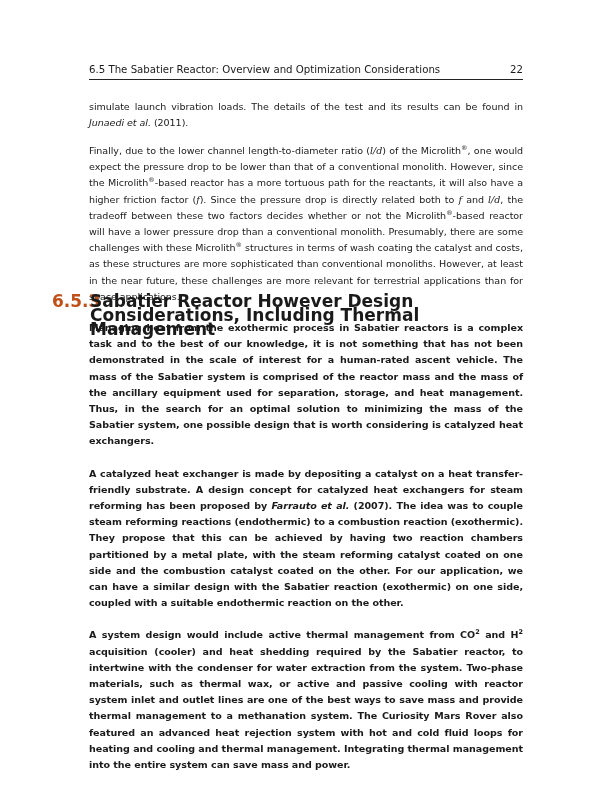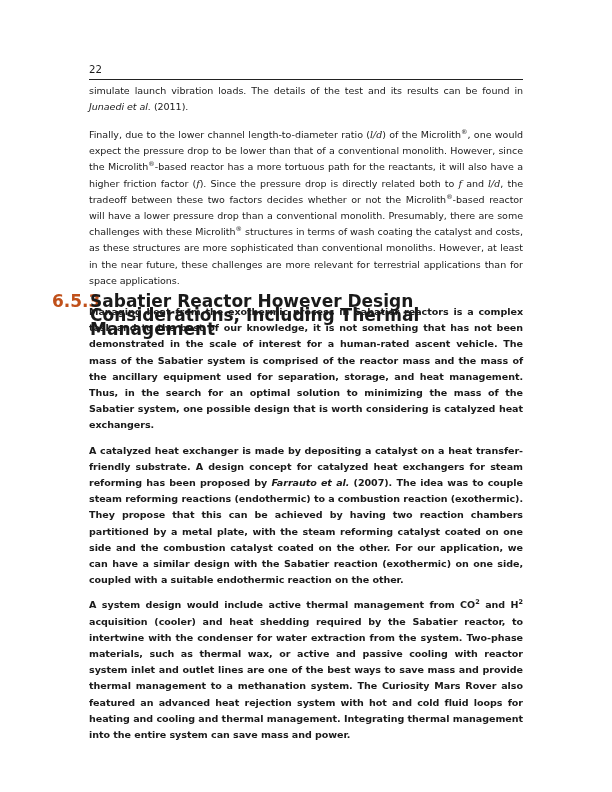--- a/index.html
+++ b/index.html
@@ -12,38 +12,39 @@
       font-size: 10.2px; line-height: 14px;
       border-bottom: 0.8px solid #222;
       padding-bottom: 2px;
       display: flex; justify-content: space-between;
     }
     .content {
       position: absolute; left: 89px; width: 434px;
       font-size: 9.55px; line-height: 16.2px; text-align: justify;
       letter-spacing: -0.05px;
     }
-    .content p { margin: 0 0 9px 0; }
+    .content p { margin: 16px 0 9px 0; }
     .p1 { top: 83px; }
     .p2 { top: 127px; }
     .heading {
       position: absolute; left: 52px; top: 294px; width: 480px;
       font-size: 17px; font-weight: bold; line-height: 14px;
       display: flex;
     }
     .heading .num { color: #c0501a; width: 38px; }
     .sec { top: 304px; font-weight: bold; }
     em { font-style: italic; }
     .math { font-family: "DejaVu Serif", serif; font-style: italic; }
     sup { font-size: 6.5px; line-height: 0; vertical-align: super; }
   </style>
 </head>
 <body>
 
 <div class="header">
+  <span>6.5 The Sabatier Reactor: Overview and Optimization Considerations</span>
   <span>22</span>
 </div>
 
 <div class="content p1">
   <p><span>simulate launch vibration loads. The details of the test and its results can be found in </span><em>Junaedi et al.</em><span> (2011).</span></p>
 </div>
 
 <div class="content p2">
   <p><span>Finally, due to the lower channel length-to-diameter ratio (</span><span class="math">l/d</span><span>) of the Microlith</span><sup>®</sup><span>, one would expect the pressure drop to be lower than that of a conventional monolith. However, since the Microlith</span><sup>®</sup><span>-based reactor has a more tortuous path for the reactants, it will also have a higher friction factor (</span><span class="math">f</span><span>). Since the pressure drop is directly related both to </span><span class="math">f</span><span> and </span><span class="math">l/d</span><span>, the tradeoff between these two factors decides whether or not the Microlith</span><sup>®</sup><span>-based reactor will have a lower pressure drop than a conventional monolith. Presumably, there are some challenges with these Microlith</span><sup>®</sup><span> structures in terms of wash coating the catalyst and costs, as these structures are more sophisticated than conventional monoliths. However, at least in the near future, these challenges are more relevant for terrestrial applications than for space applications.</span></p>
 </div>

